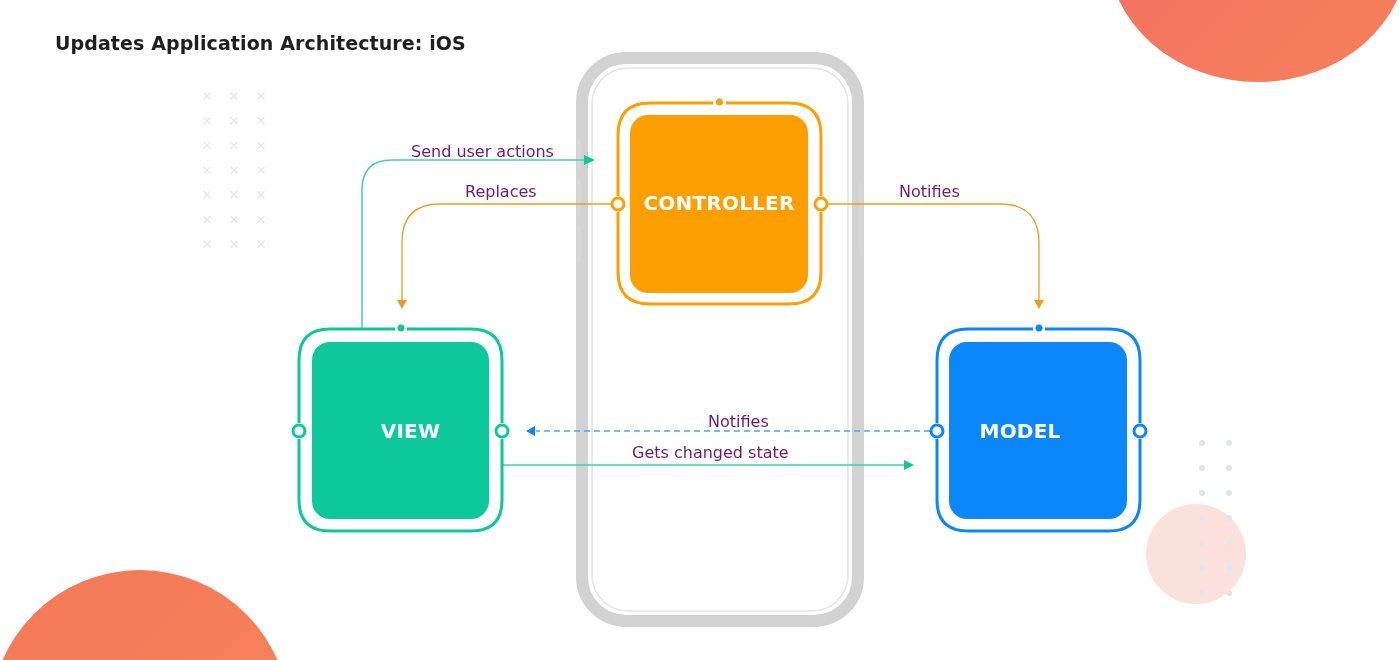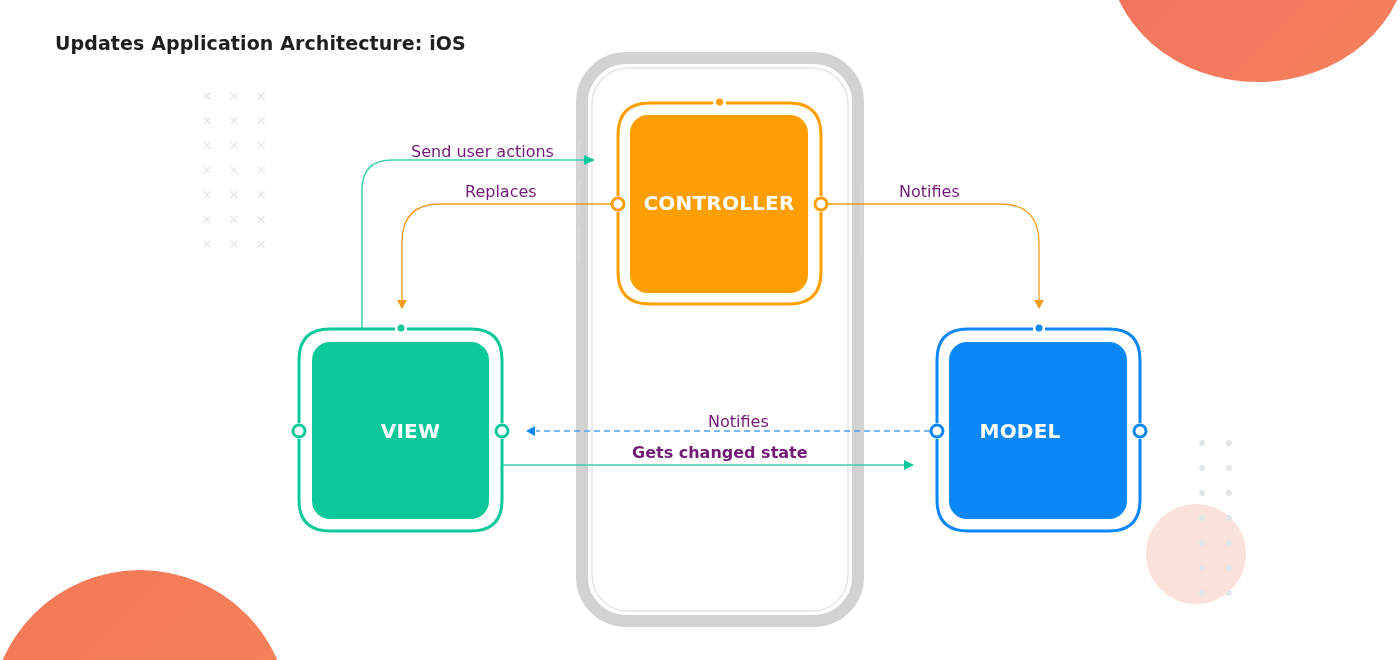--- a/index.html
+++ b/index.html
@@ -144,13 +144,13 @@
 </svg>
 
 <div class="node-text" style="left:630px; top:191px; width:178px;">CONTROLLER</div>
 <div class="node-text" style="left:312px; top:419px; width:197px;">VIEW</div>
 <div class="node-text" style="left:949px; top:419px; width:142px;">MODEL</div>
 
 <div class="label" style="left:411px; top:142px;">Send user actions</div>
 <div class="label" style="left:465px; top:182px;text-align:right;">Replaces</div>
 <div class="label" style="left:899px; top:182px;">Notifies</div>
 <div class="label" style="left:708px; top:412px;">Notifies</div>
-<div class="label" style="left:632px; top:443px;font-weight:bold;">Gets changed state</div>
+<div class="label" style="left:632px; top:443px;">Gets changed state</div>
 
 </body></html>

